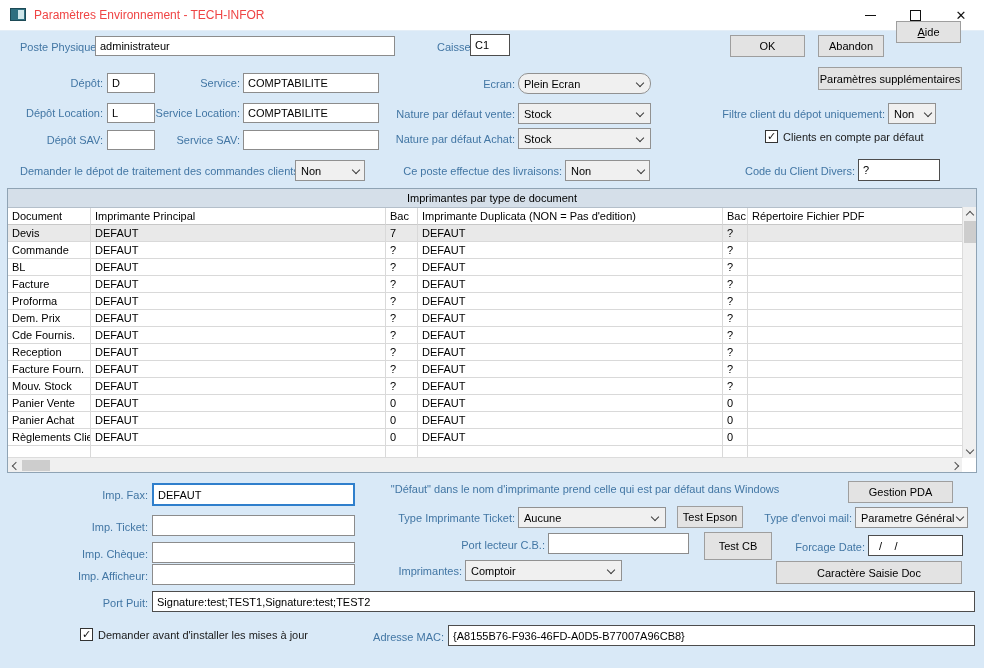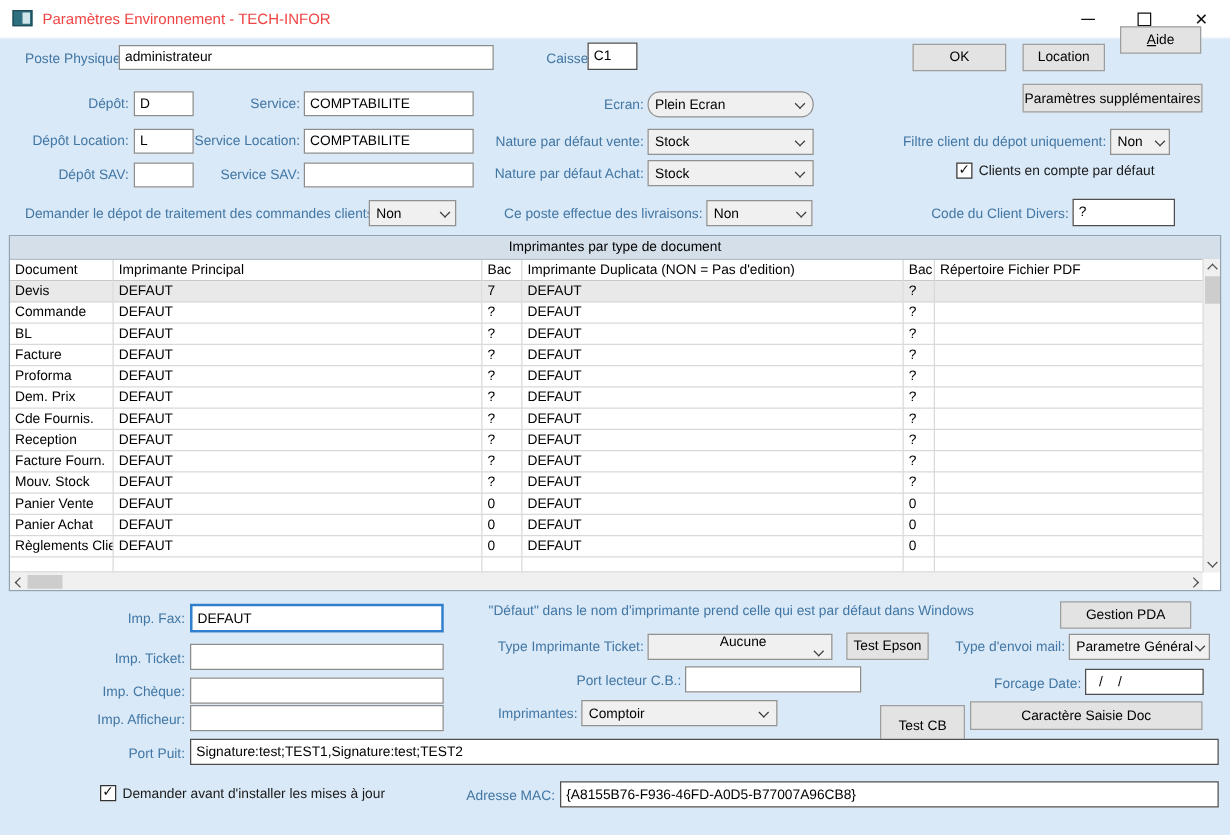--- a/index.html
+++ b/index.html
@@ -72,21 +72,21 @@
   </div>
 
   <div class="lbl" style="left:20px;top:41px;">Poste Physique:</div>
   <input class="tb" style="left: 95px; top: 36px; width: 300px; height: 20px;" readonly="" value="administrateur">
   <div class="lbl" style="left:437px;top:41px;">Caisse:</div>
   <input class="tb dark" style="left: 470px; top: 34px; width: 40px; height: 22px;" readonly="" value="C1">
   <div class="btn" style="left:730px;top:35px;width:75px;height:22px;">
       <span>OK</span>
     </div>
   <div class="btn" style="left:818px;top:35px;width:66px;height:22px;">
-      <span>Location</span>
+      <span>Abandon</span>
     </div>
   <div class="btn fl" style="left:896px;top:21px;width:65px;height:22px;">
       <span>Aide</span>
     </div>
   <div class="btn" style="left:818px;top:67px;width:144px;height:23px;">
       <span>Paramètres supplémentaires</span>
     </div>
 
   <div class="lbl r" style="left:20px;top:77px;width:83px;">Dépôt:</div>
   <input class="tb" style="left: 107px; top: 73px; width: 48px; height: 20px;" readonly="" value="D">
@@ -287,38 +287,38 @@
   <div class="lbl r" style="left:60px;top:489px;width:88px;">Imp. Fax:</div>
   <input class="tb focused" style="left: 152px; top: 483px; width: 203px; height: 23px;" readonly="" value="DEFAUT">
   <div class="hint" style="left:385px;top:483px;width:400px;">"Défaut" dans le nom d'imprimante prend celle qui est par défaut dans Windows</div>
   <div class="btn" style="left:848px;top:481px;width:105px;height:22px;">
       <span>Gestion PDA</span>
     </div>
 
   <div class="lbl r" style="left:60px;top:521px;width:88px;">Imp. Ticket:</div>
   <input class="tb" style="left: 152px; top: 515px; width: 203px; height: 21px;" readonly="" value="">
   <div class="lbl r" style="left:365px;top:512px;width:150px;">Type Imprimante Ticket:</div>
-  <div class="combo" style="left:518px;top:507px;width:148px;height:21px;flex-direction:column;">
+  <div class="combo" style="left:518px;top:507px;width:148px;height:21px;">
     <span class="cval">Aucune</span>
       <span class="chev"></span>
   </div>
   <div class="btn" style="left:677px;top:506px;width:66px;height:22px;text-align:center;">
       <span>Test Epson</span>
     </div>
   <div class="lbl r" style="left:748px;top:512px;width:104px;">Type d'envoi mail:</div>
   <div class="combo" style="left:855px;top:507px;width:113px;height:21px;">
     <span class="cval">Parametre Général</span>
       <span class="chev" style="margin-right:4px;"></span>
   </div>
 
   <div class="lbl r" style="left:40px;top:548px;width:108px;">Imp. Chèque:</div>
   <input class="tb" style="left: 152px; top: 542px; width: 203px; height: 21px;" readonly="" value="">
   <div class="lbl r" style="left:445px;top:539px;width:100px;">Port lecteur C.B.:</div>
   <input class="tb" style="left: 548px; top: 533px; width: 141px; height: 21px;" readonly="" value="">
-  <div class="btn" style="left:704px;top:564px;width:68px;height:34px;text-align:center;">
+  <div class="btn" style="left:704px;top:532px;width:68px;height:28px;text-align:center;">
       <span>Test CB</span>
     </div>
   <div class="lbl r" style="left:780px;top:541px;width:85px;">Forcage Date:</div>
   <input class="tb dark" style="left: 868px; top: 535px; width: 95px; height: 21px; white-space: pre;" readonly="" value="  /    /">
 
   <div class="lbl r" style="left:40px;top:570px;width:108px;">Imp. Afficheur:</div>
   <input class="tb" style="left: 152px; top: 564px; width: 203px; height: 21px;" readonly="" value="">
   <div class="lbl r" style="left:380px;top:565px;width:82px;">Imprimantes:</div>
   <div class="combo" style="left:465px;top:560px;width:157px;height:21px;">
     <span class="cval">Comptoir</span>

